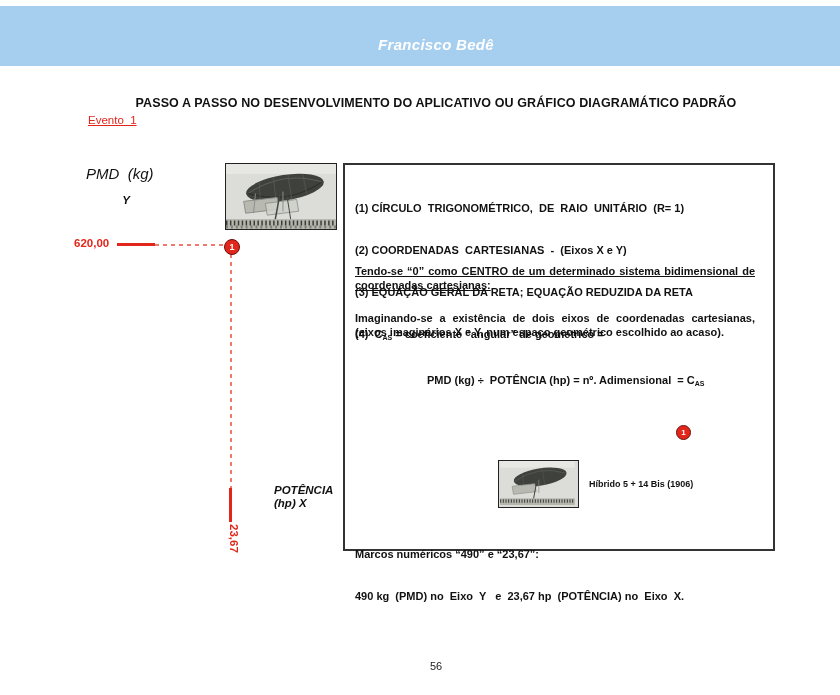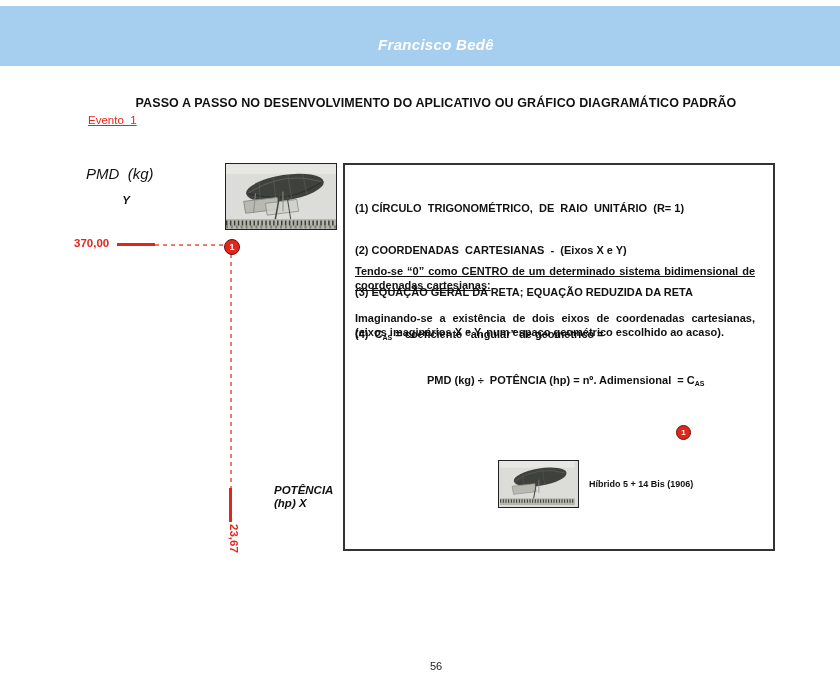--- a/index.html
+++ b/index.html
@@ -65,21 +65,21 @@
 
   <div class="band"></div>
   <div class="author">Francisco Bedê</div>
 
   <div class="title">PASSO A PASSO NO DESENVOLVIMENTO DO APLICATIVO OU GRÁFICO DIAGRAMÁTICO PADRÃO</div>
 
   <div class="evento">Evento  1</div>
 
   <div class="pmd">PMD  (kg)</div>
   <div class="pmd-y">Y</div>
-  <div class="yvalue">370,00</div>
+  <div class="yvalue">620,00</div>
   <div class="hline-solid"></div>
   <div class="hline-dash"></div>
   <div class="marker marker-main">1</div>
   <div class="vline-dash"></div>
   <div class="vline-solid"></div>
   <div class="xvalue">23,67</div>
   <div class="potencia">
     <div>POTÊNCIA</div>
     <div>(hp) X</div>
   </div>
@@ -142,16 +142,20 @@
           <polygon points="18,38 52,34 54,46 20,50" fill="#b8bab2"></polygon>
           <line x1="58" y1="28" x2="58" y2="48"></line>
         </g>
         <line x1="55" y1="30" x2="50" y2="57" stroke="#44463f" stroke-width="1.5"></line>
         <rect y="56" width="112" height="10" fill="#b4b6ae"></rect>
         <line x1="0" y1="60" x2="112" y2="60" stroke="#3a3c36" stroke-width="5" stroke-dasharray="1.5 2.5"></line>
       </svg>
     </div>
     <div class="caption">Híbrido 5 + 14 Bis (1906)</div>
 
+    <div class="blk marcos">
+      <div>Marcos numéricos “490” e “23,67”:</div>
+      <div>490 kg  (PMD) no  Eixo  Y   e  23,67 hp  (POTÊNCIA) no  Eixo  X.</div>
+    </div>
   </div>
 
   <div class="pagenum">56</div>
 </div>
 
 </body></html>

